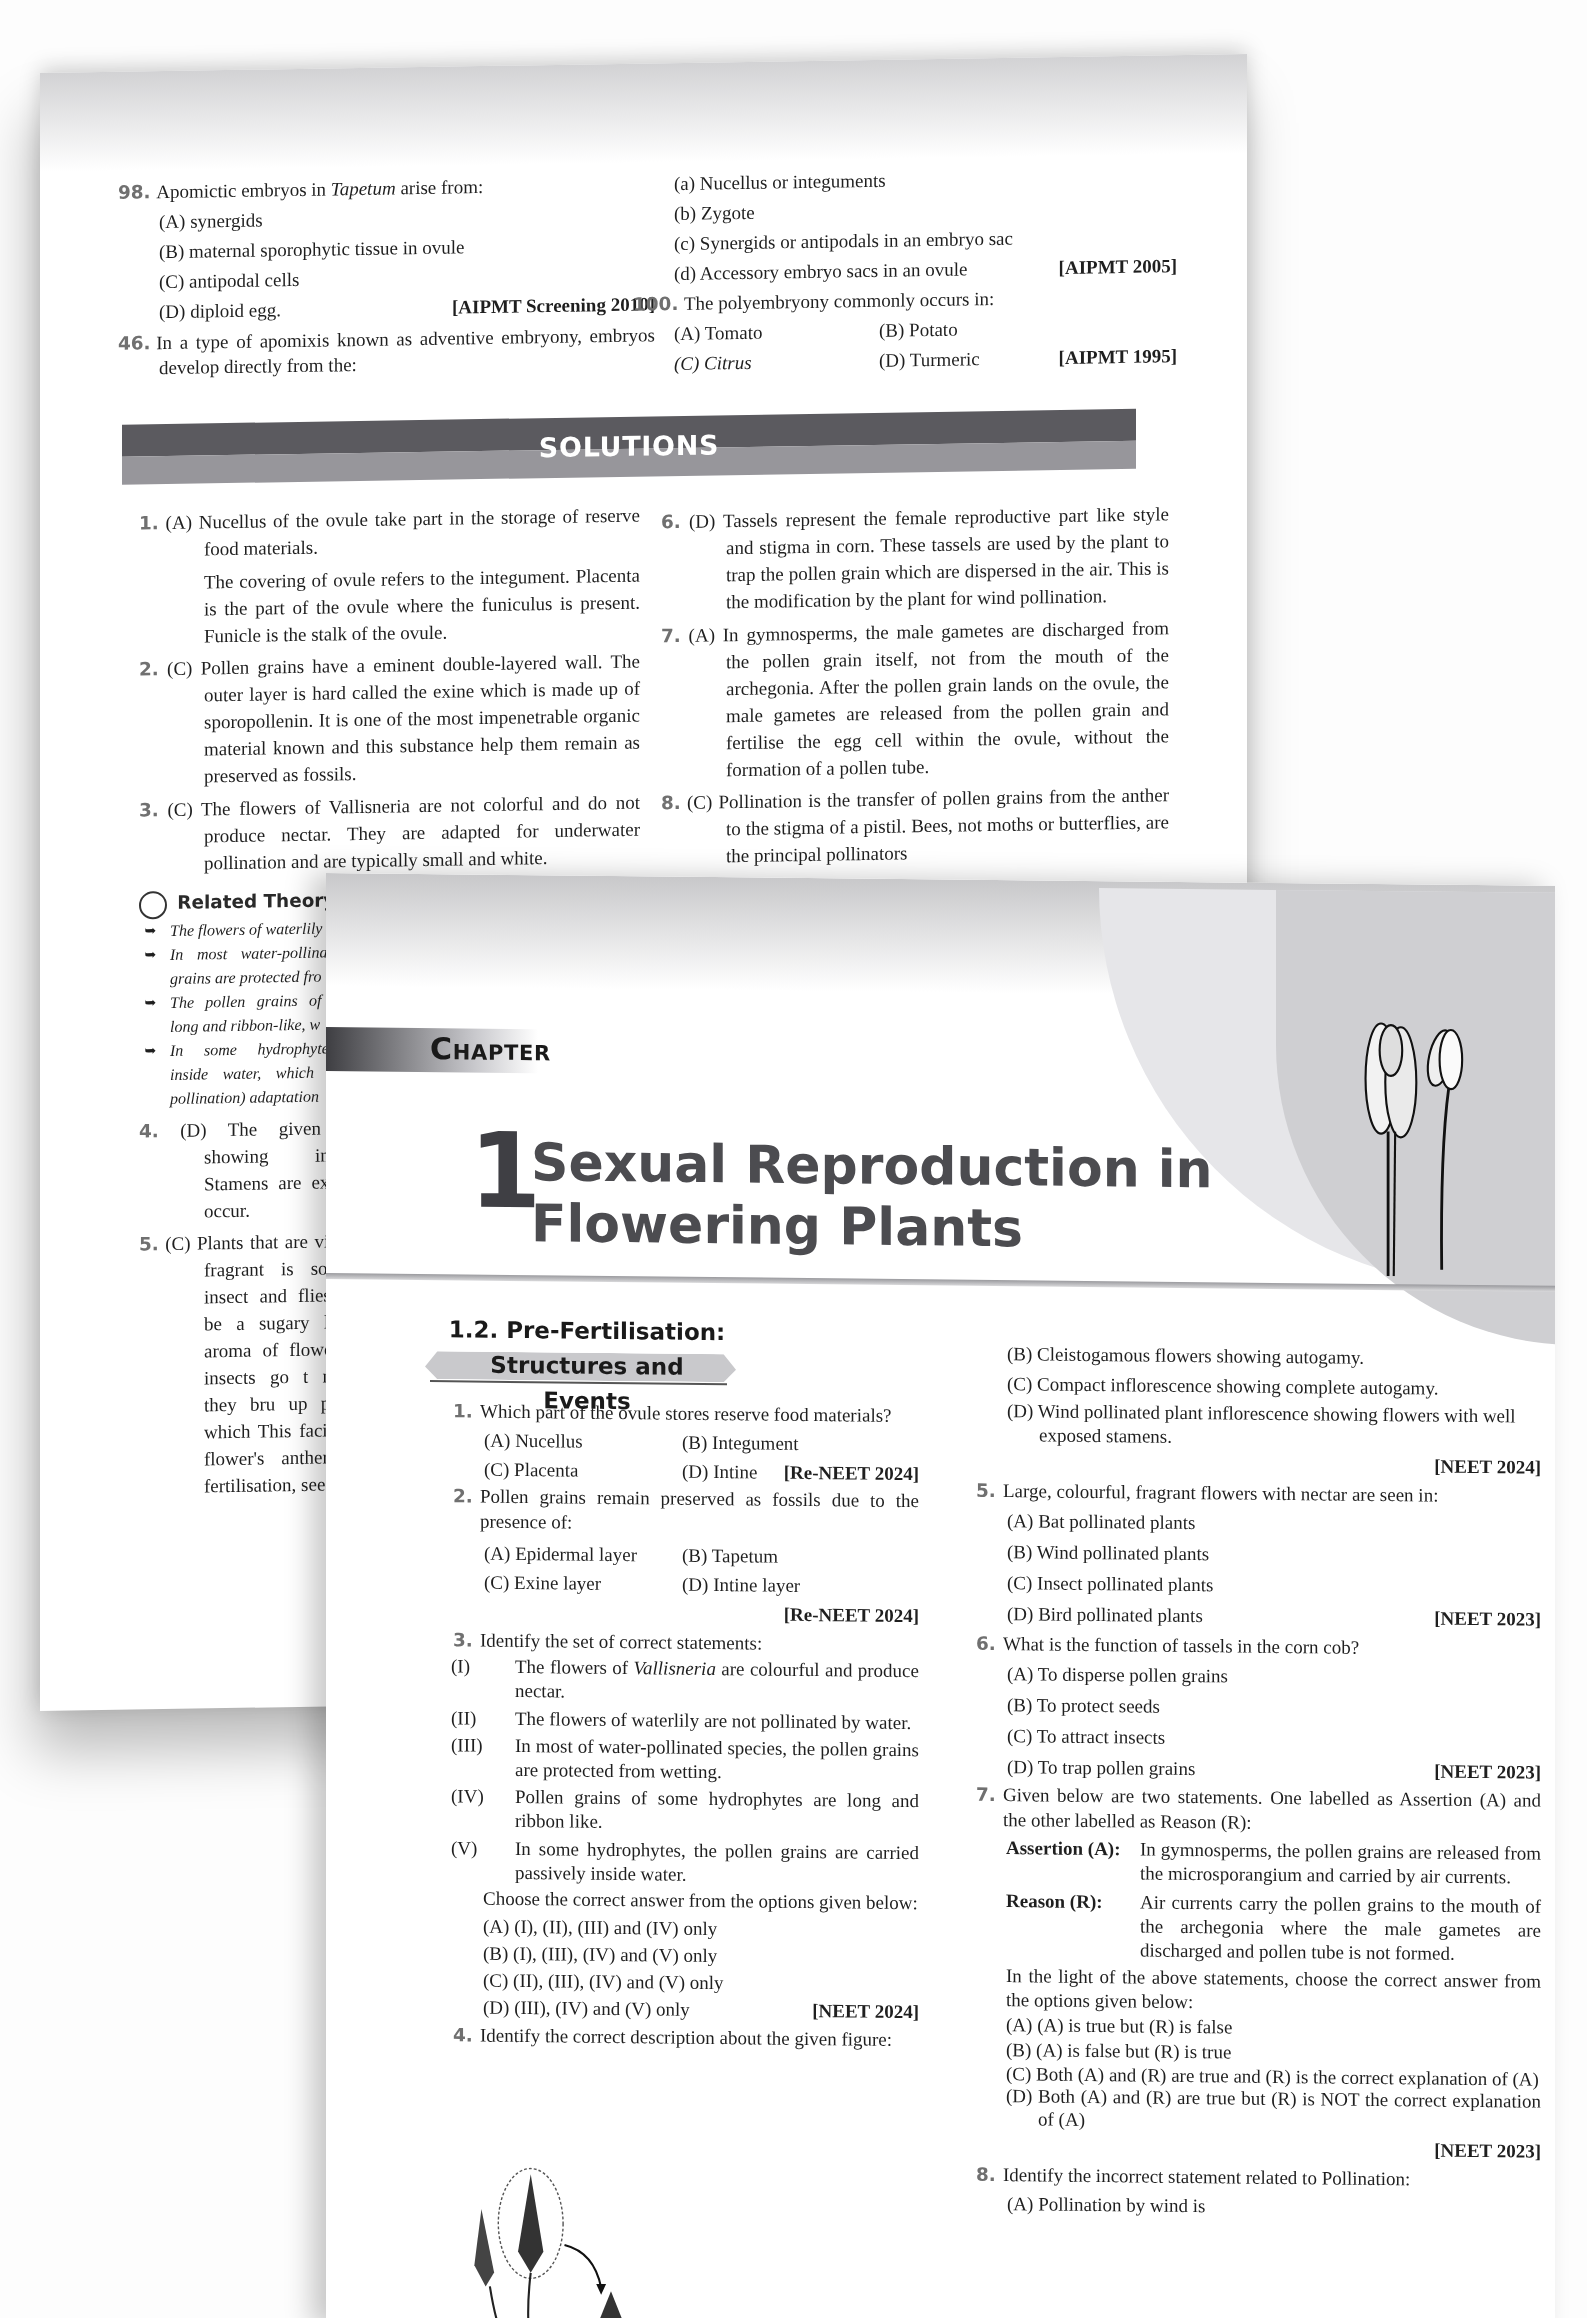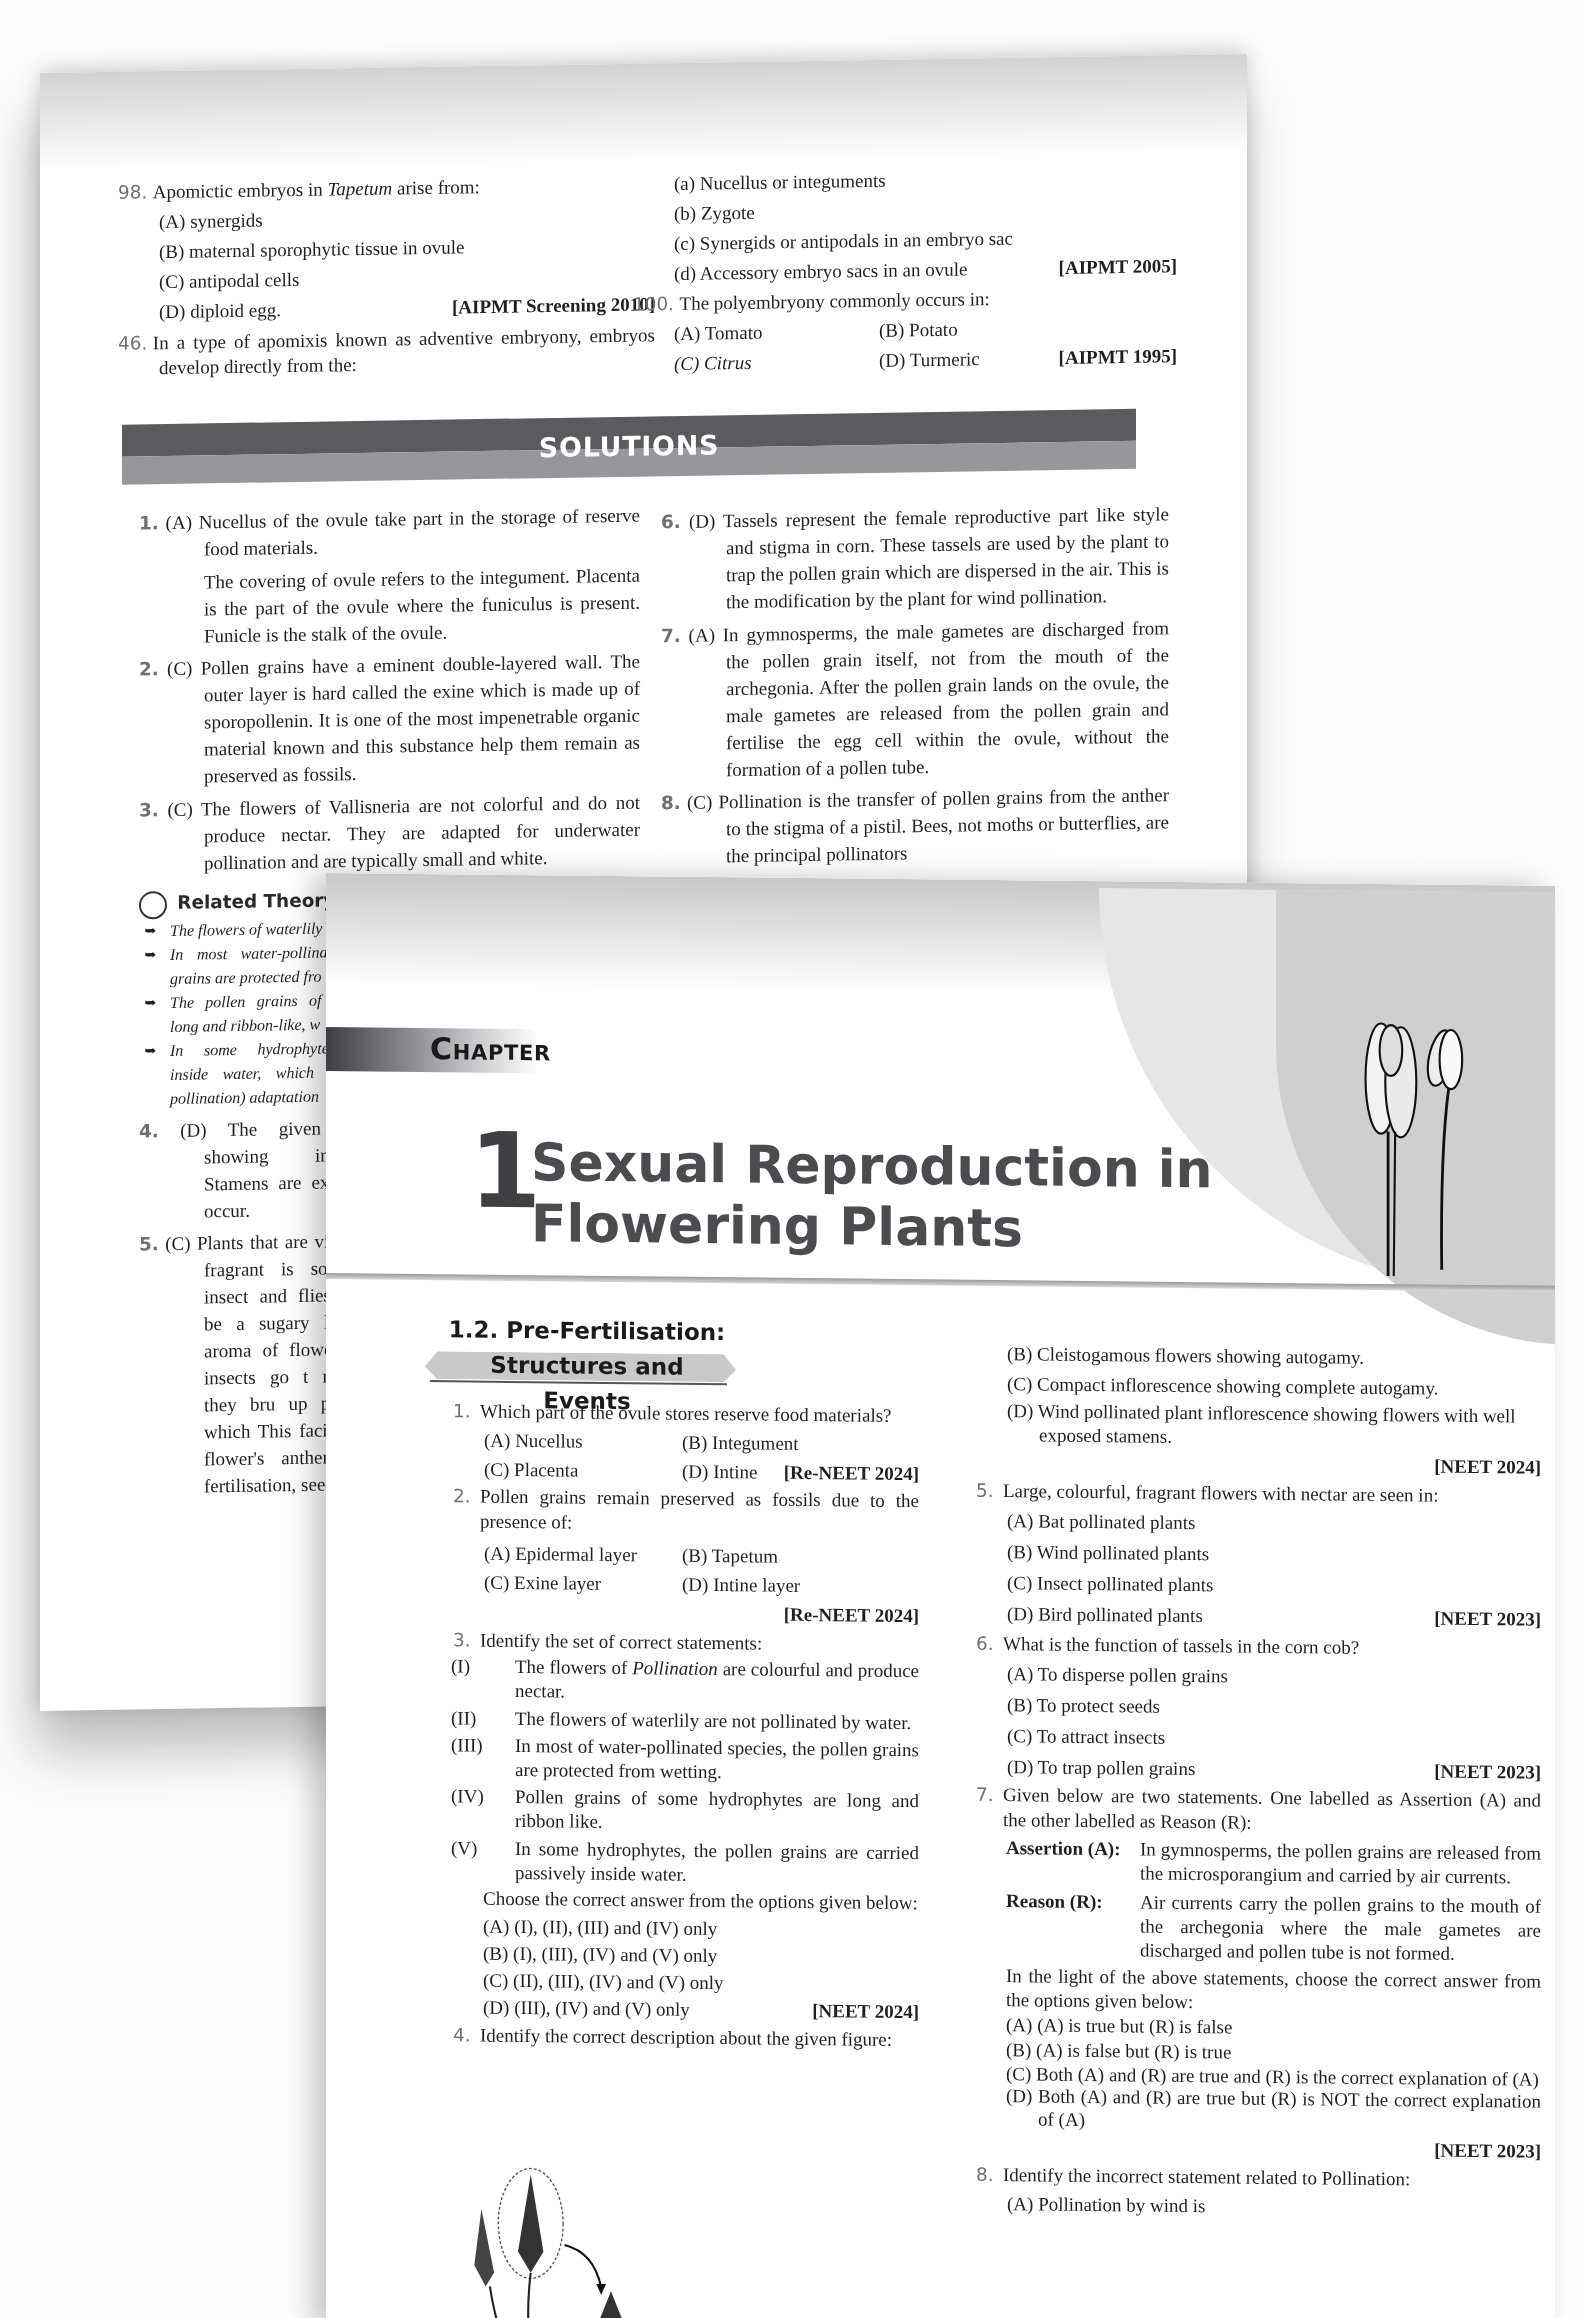--- a/index.html
+++ b/index.html
@@ -15,21 +15,21 @@
     background:#ffffff;
     box-shadow: 0 -4.2px 21px rgba(0,0,0,0.18), -7px 42px 56px rgba(0,0,0,0.25);
     transform: skewY(-0.9deg);
     transform-origin: 0 0;
   }
   .back-page::before {
     content:""; position:absolute; left:0; top:0; right:0; height:99px;
     background:linear-gradient(#d2d2d4, rgba(255,255,255,0));
   }
   .bp-col { position:absolute; font-size:19px; line-height:30px; }
-  .qnum { font-family:"DejaVu Sans", sans-serif; font-weight:normal; color:#707070; font-size:18.4px; margin-right:5.6px; }
+  .qnum { font-family:"DejaVu Sans", sans-serif; font-weight:bold; color:#707070; font-size:18.4px; margin-right:5.6px; }
   .opt { padding-left:41px; }
   .tag { font-weight:bold; float:right; }
   .solutions-bar {
     position:absolute; left:82px; top:353px; width:1014px; height:61px;
   }
   .solutions-bar .top { height:32px; background:#5b5a5f; }
   .solutions-bar .bot { height:28px; background:#97969b; }
   .solutions-bar .lbl {
     position:absolute; left:0; right:0; top:14px; text-align:center;
     font-family:"DejaVu Sans", sans-serif; font-weight:bold; font-size:27px; color:#fff; letter-spacing:0.7px;
@@ -191,21 +191,21 @@
     </div>
     <div class="q" style="text-align:justify; line-height:25.4px;"><span class="qnum">2.</span><span>Pollen grains remain preserved as fossils due to the presence of:</span></div>
     <div class="sub two" style="margin-top:4.2px;">
       <span>(A) Epidermal layer</span>
         <span>(B) Tapetum</span>
       <span>(C) Exine layer</span>
         <span>(D) Intine layer</span>
     </div>
     <div style="text-align:right; font-weight:bold;">[Re-NEET 2024]</div>
     <div class="q"><span class="qnum">3.</span><span>Identify the set of correct statements:</span></div>
-    <div class="roman" style="line-height:24px; text-align:justify;"><span class="rn">(I)</span><span>The flowers of </span><i>Pollination</i><span> are colourful and produce nectar.</span></div>
+    <div class="roman" style="line-height:24px; text-align:justify;"><span class="rn">(I)</span><span>The flowers of </span><i>Vallisneria</i><span> are colourful and produce nectar.</span></div>
     <div class="roman" style="line-height:24px; margin-top:4.2px;"><span class="rn">(II)</span><span>The flowers of waterlily are not pollinated by water.</span></div>
     <div class="roman" style="line-height:24px; margin-top:2.8px; text-align:justify;"><span class="rn">(III)</span><span>In most of water-pollinated species, the pollen grains are protected from wetting.</span></div>
     <div class="roman" style="line-height:24px; margin-top:2.8px; text-align:justify;"><span class="rn">(IV)</span><span>Pollen grains of some hydrophytes are long and ribbon like.</span></div>
     <div class="roman" style="line-height:24px; margin-top:4.2px; text-align:justify;"><span class="rn">(V)</span><span>In some hydrophytes, the pollen grains are carried passively inside water.</span></div>
     <div style="padding-left:30px; line-height:28px;">Choose the correct answer from the options given below:</div>
     <div style="padding-left:30px; line-height:27px;">
       <div>(A) (I), (II), (III) and (IV) only</div>
       <div>(B) (I), (III), (IV) and (V) only</div>
       <div>(C) (II), (III), (IV) and (V) only</div>
       <div><span>(D) (III), (IV) and (V) only</span><b style="float:right">[NEET 2024]</b></div>

